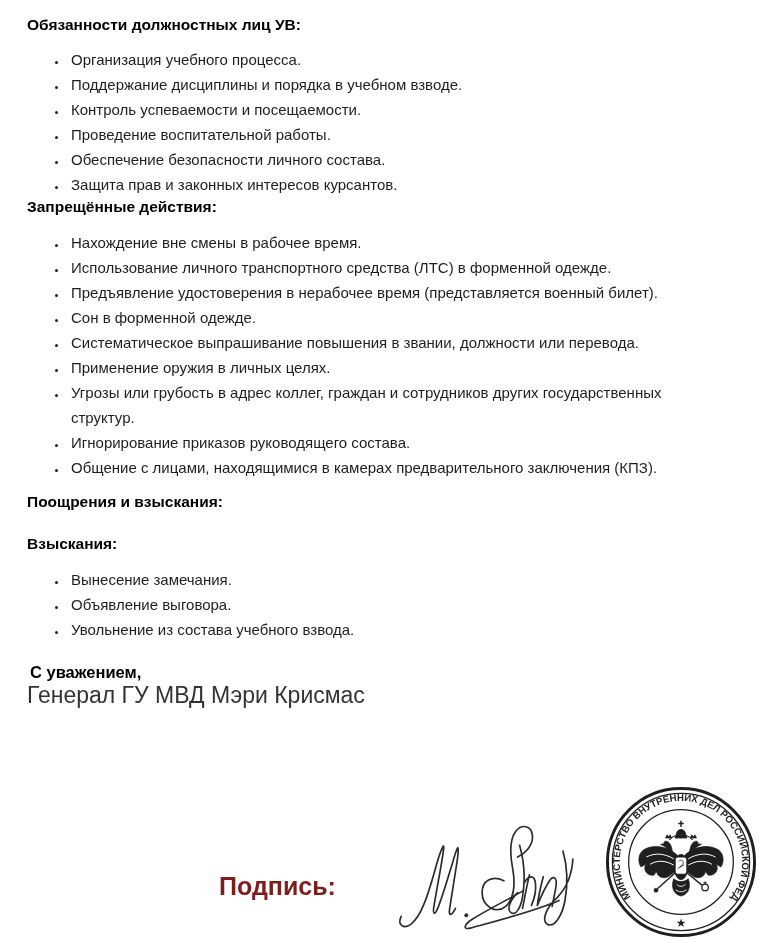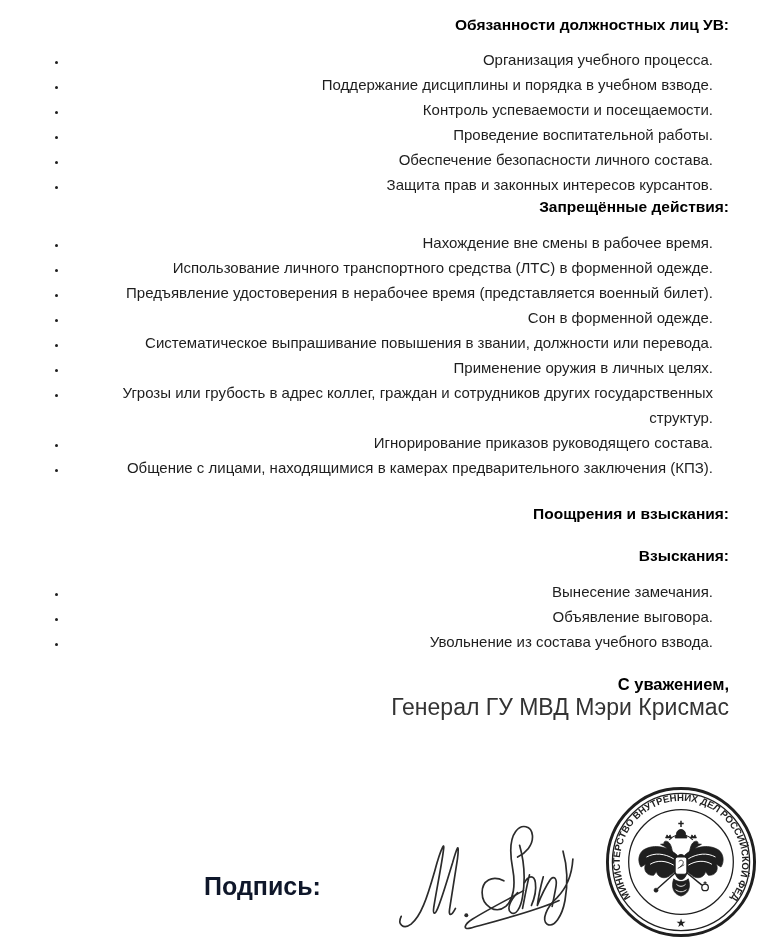--- a/index.html
+++ b/index.html
@@ -3,46 +3,45 @@
 <meta charset="utf-8">
 <style>
   html,body{margin:0;padding:0;background:#fff;}
   .page{
     position:relative;
     width:759px;height:941px;
     background:#fff;
     font-family:"Liberation Sans",sans-serif;
     color:#1c1c1c;
     overflow:hidden;
-    text-align:right;
   }
   .content{padding:15px 30px 0 27px;}
   .sec-heading{
     font-size:15.5px;font-weight:bold;color:#000;
     margin:0;line-height:1.25;
   }
   .mt-sec2{margin-top:0;}
-  .mt-sec3{margin-top:24px;}
+  .mt-sec3{margin-top:12px;}
   .mt-sec4{margin-top:20px;}
   .mt-sec5{margin-top:23px;}
   ul.bullets{
     margin:13px 0 0 0;padding:0 0 0 41px;
     max-width:645px;list-style:disc;
   }
   ul.bullets li{
     font-size:15px;line-height:25px;color:#1e1e1e;
     padding-left:3px;
   }
   ul.bullets li::marker{font-size:11px;color:#1e1e1e;}
   .closing{margin-top:20px;}
   .salutation{font-size:16.5px;font-weight:bold;color:#000;line-height:21px;margin-left:3px;}
   .signer{font-size:23px;color:#333;line-height:24px;}
   .signature-label{
-    position:absolute;left:204px;top:872px;
-    font-size:25px;font-weight:bold;color:#0f172a;
+    position:absolute;left:219px;top:872px;
+    font-size:25px;font-weight:bold;color:#7f1d1d;
   }
   .signature-svg{position:absolute;left:392px;top:790px;}
   .seal-svg{position:absolute;left:604px;top:785px;}
 </style>
 </head>
 <body>
 
 <div class="page">
   <div class="content">
 

